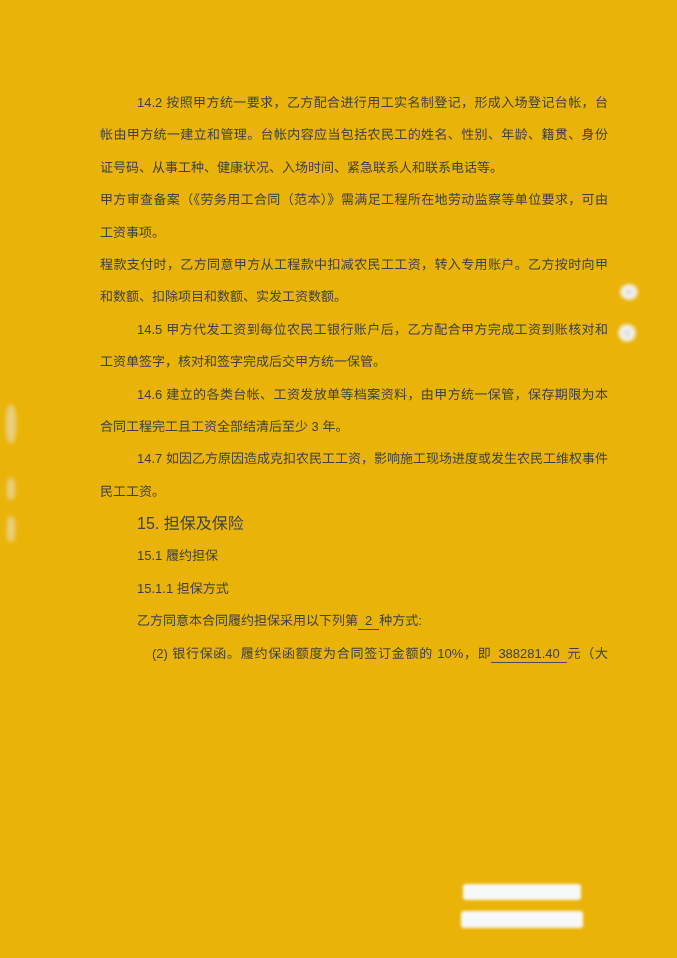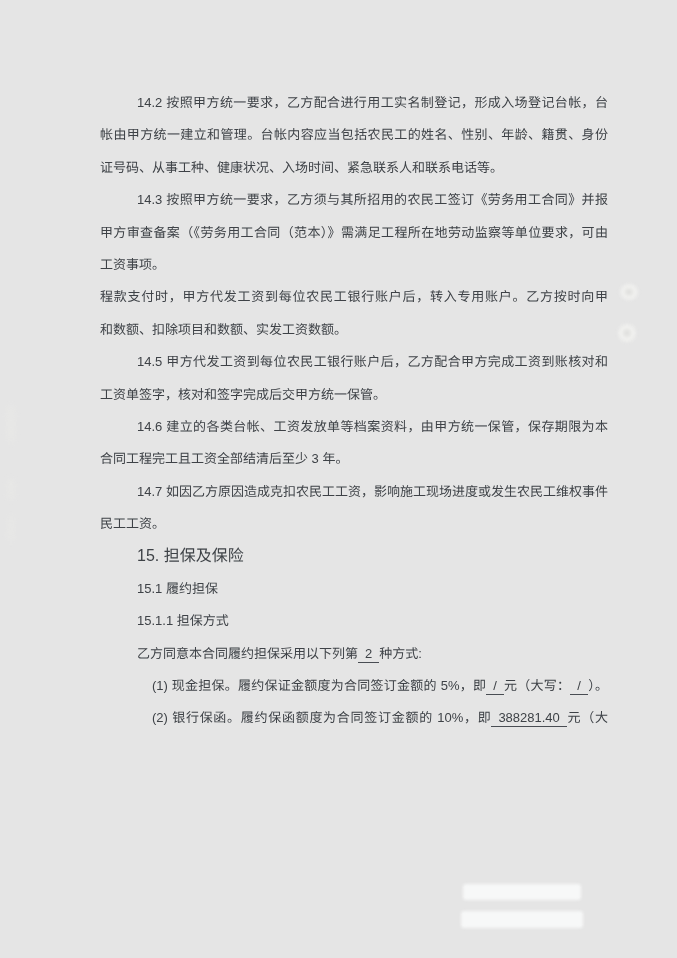--- a/index.html
+++ b/index.html
@@ -9,21 +9,21 @@
     height: 958px;
     background: #fbfbf9;
     font-family: "Liberation Sans", "DejaVu Sans", sans-serif;
     overflow: hidden;
   }
 
   .page {
     position: relative;
     width: 677px;
     height: 958px;
-    background: #e5e5e5;
+    background: #eab308;
   }
 
   
   .doc {
     position: absolute;
     left: 100px;
     top: 87px;
     width: 508px;
     color: #3e4247;
   }
@@ -89,26 +89,25 @@
   <div class="artifact ghost-band" style="left:463px; top:884px; width:118px; height:16px;"></div>
   <div class="artifact ghost-band" style="left:461px; top:911px; width:122px; height:17px;"></div>
 
   <div class="doc">
       <div>
         <div class="line first fill">14.2 按照甲方统一要求，乙方配合进行用工实名制登记，形成入场登记台帐，台</div>
         <div class="line fill">帐由甲方统一建立和管理。台帐内容应当包括农民工的姓名、性别、年龄、籍贯、身份</div>
         <div class="line">证号码、从事工种、健康状况、入场时间、紧急联系人和联系电话等。</div>
       </div>
       <div>
-        <div class="line first fill">14.3 按照甲方统一要求，乙方须与其所招用的农民工签订《劳务用工合同》并报</div>
         <div class="line fill">甲方审查备案（《劳务用工合同（范本）》需满足工程所在地劳动监察等单位要求，可由</div>
         <div class="line">工资事项。</div>
       </div>
       <div>
-        <div class="line fill">程款支付时，甲方代发工资到每位农民工银行账户后，转入专用账户。乙方按时向甲</div>
+        <div class="line fill">程款支付时，乙方同意甲方从工程款中扣减农民工工资，转入专用账户。乙方按时向甲</div>
         <div class="line">和数额、扣除项目和数额、实发工资数额。</div>
       </div>
       <div>
         <div class="line first fill">14.5 甲方代发工资到每位农民工银行账户后，乙方配合甲方完成工资到账核对和</div>
         <div class="line">工资单签字，核对和签字完成后交甲方统一保管。</div>
       </div>
       <div>
         <div class="line first fill">14.6 建立的各类台帐、工资发放单等档案资料，由甲方统一保管，保存期限为本</div>
         <div class="line">合同工程完工且工资全部结清后至少 3 年。</div>
       </div>
@@ -122,20 +121,17 @@
       <div>
         <div class="line first">15.1 履约担保</div>
       </div>
       <div>
         <div class="line first">15.1.1 担保方式</div>
       </div>
       <div>
         <div class="line first"><span>乙方同意本合同履约担保采用以下列第</span><span class="u">2</span><span>种方式:</span></div>
       </div>
       <div>
-        <div class="line list fill"><span>(1) 现金担保。履约保证金额度为合同签订金额的 5%，即</span><span class="u">/</span><span>元（大写：</span><span class="u">/</span><span>）。</span></div>
-      </div>
-      <div>
         <div class="line list fill"><span>(2) 银行保函。履约保函额度为合同签订金额的 10%，即</span><span class="u">388281.40</span><span>元（大</span></div>
       </div>
     </div>
 
 </div>
 
 </body></html>

